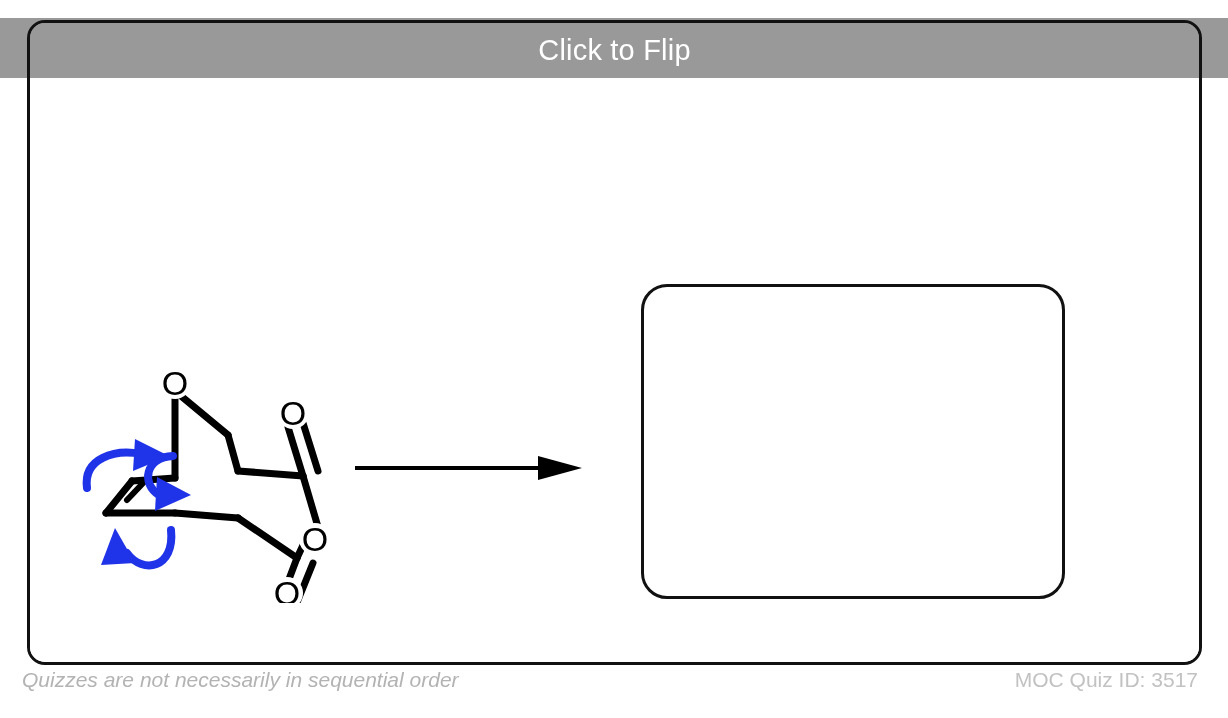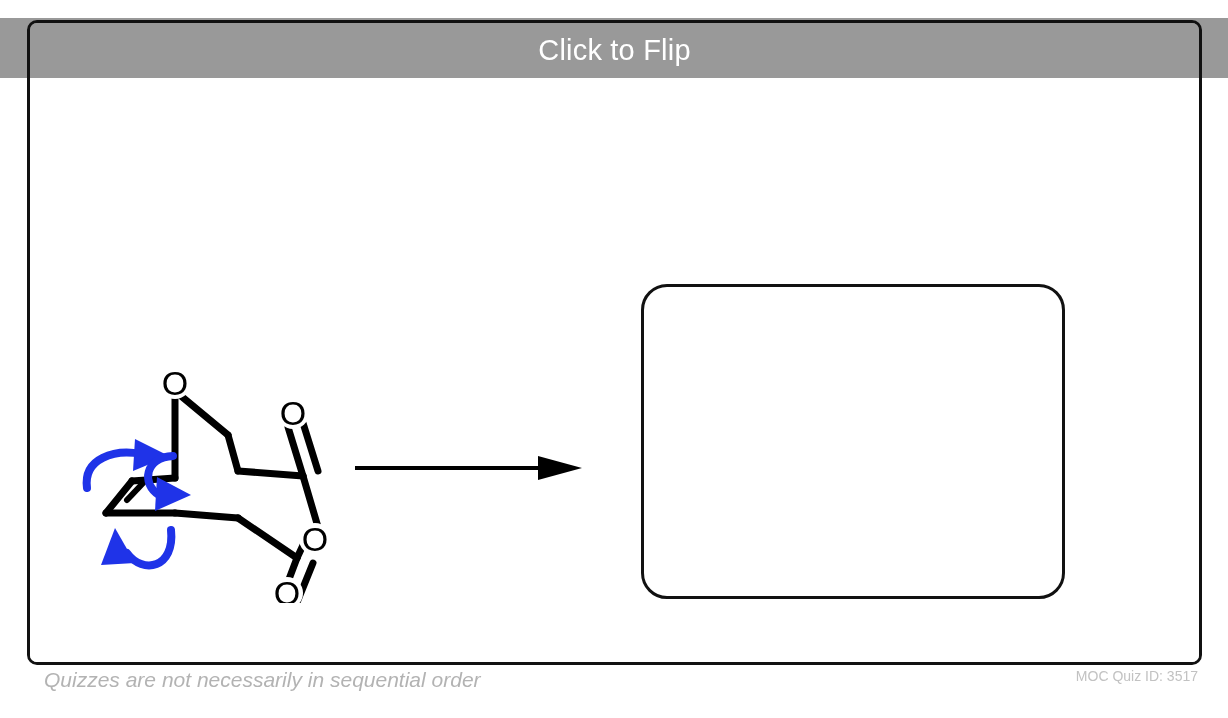--- a/index.html
+++ b/index.html
@@ -26,21 +26,21 @@
   }
 
   
   .card {
     position: absolute;
     left: 27px;
     top: 20px;
     width: 1175px;
     height: 645px;
     border: 3px solid #111111;
-    border-radius: 10px;
+    border-radius: 18px;
     box-sizing: border-box;
     background: transparent;
     overflow: hidden;
   }
 
   .card-header {
     position: absolute;
     left: 0;
     top: 0;
     width: 100%;
@@ -114,32 +114,32 @@
   
   .footer {
     position: absolute;
     left: 0;
     top: 668px;
     width: 1228px;
     height: 40px;
   }
   .footer-note {
     position: absolute;
-    left: 44px;
+    left: 22px;
     top: 0;
     font-size: 21px;
     font-style: italic;
     color: #b3b3b3;
     white-space: nowrap;
   }
   .footer-id {
     position: absolute;
     right: 30px;
     top: 0;
-    font-size: 14px;
+    font-size: 21px;
     color: #c2c2c2;
     white-space: nowrap;
   }
 </style>
 </head>
 <body>
 
 <div class="header-band"></div>
 
 <div class="card">

